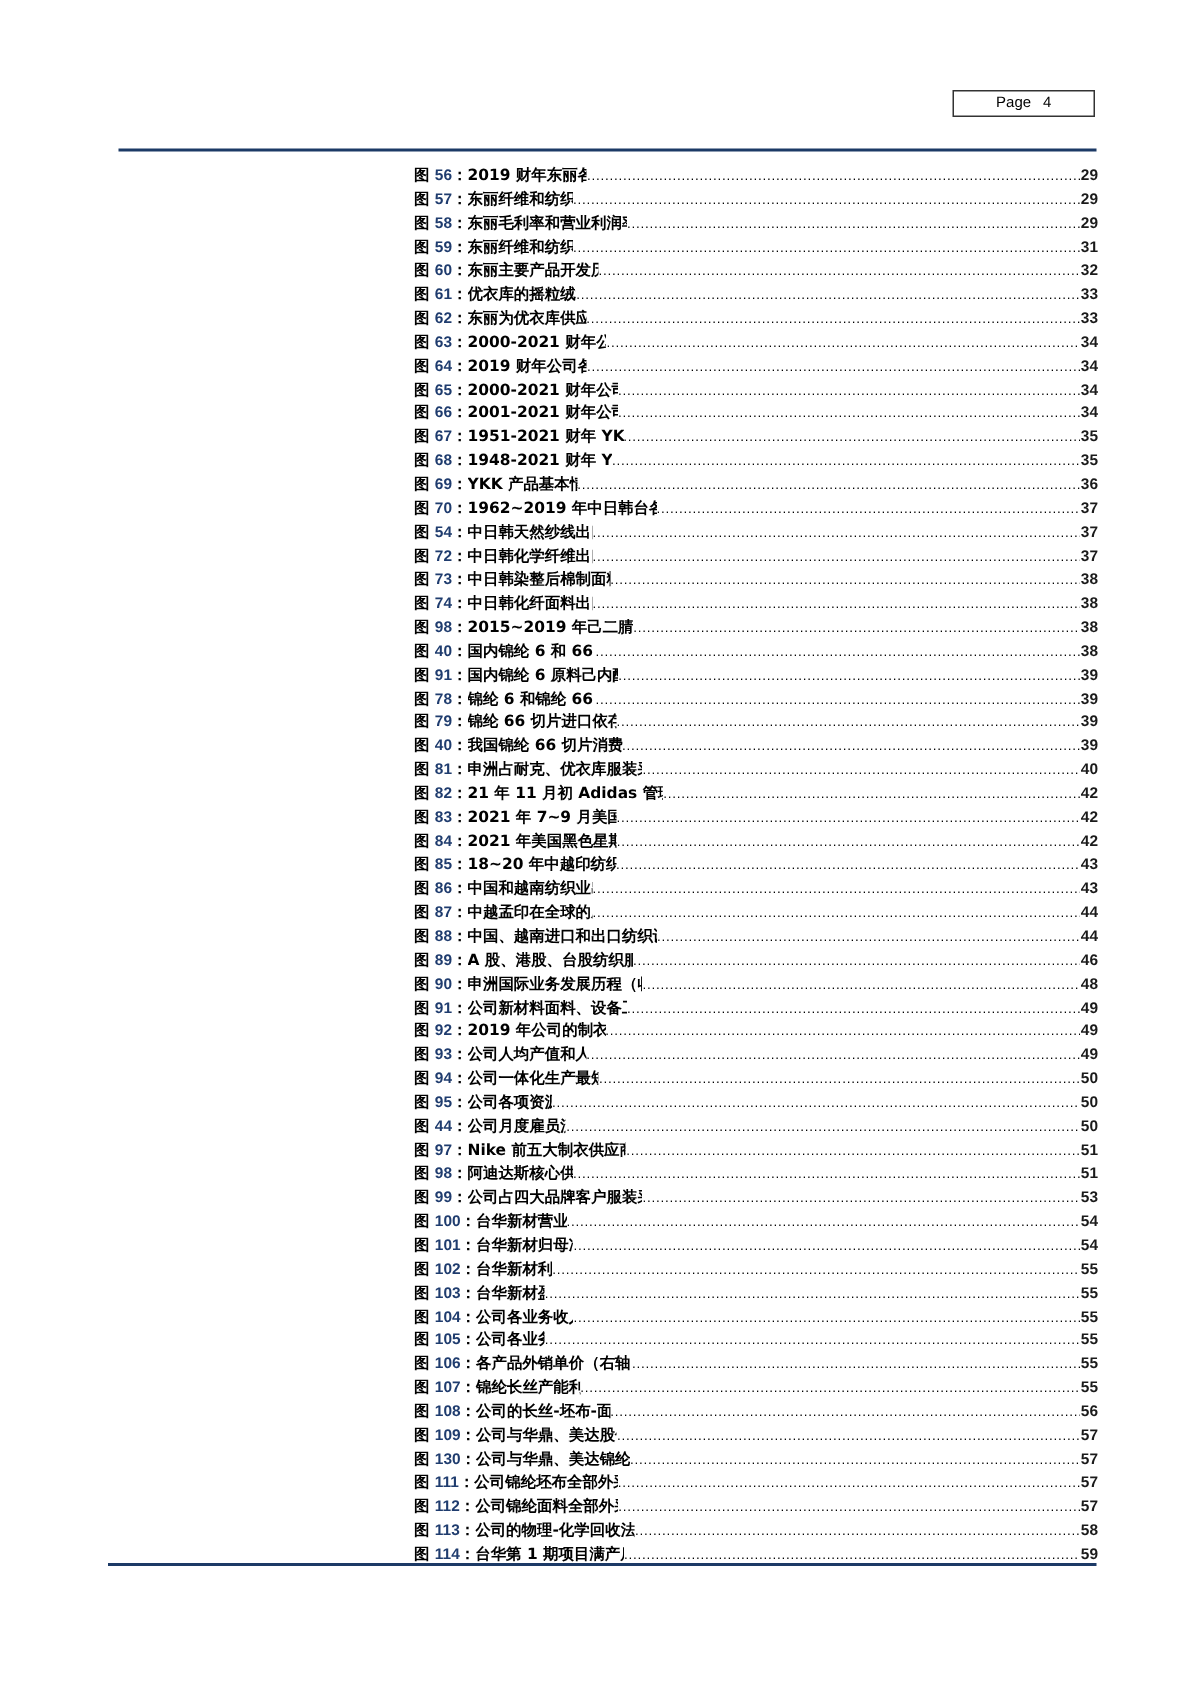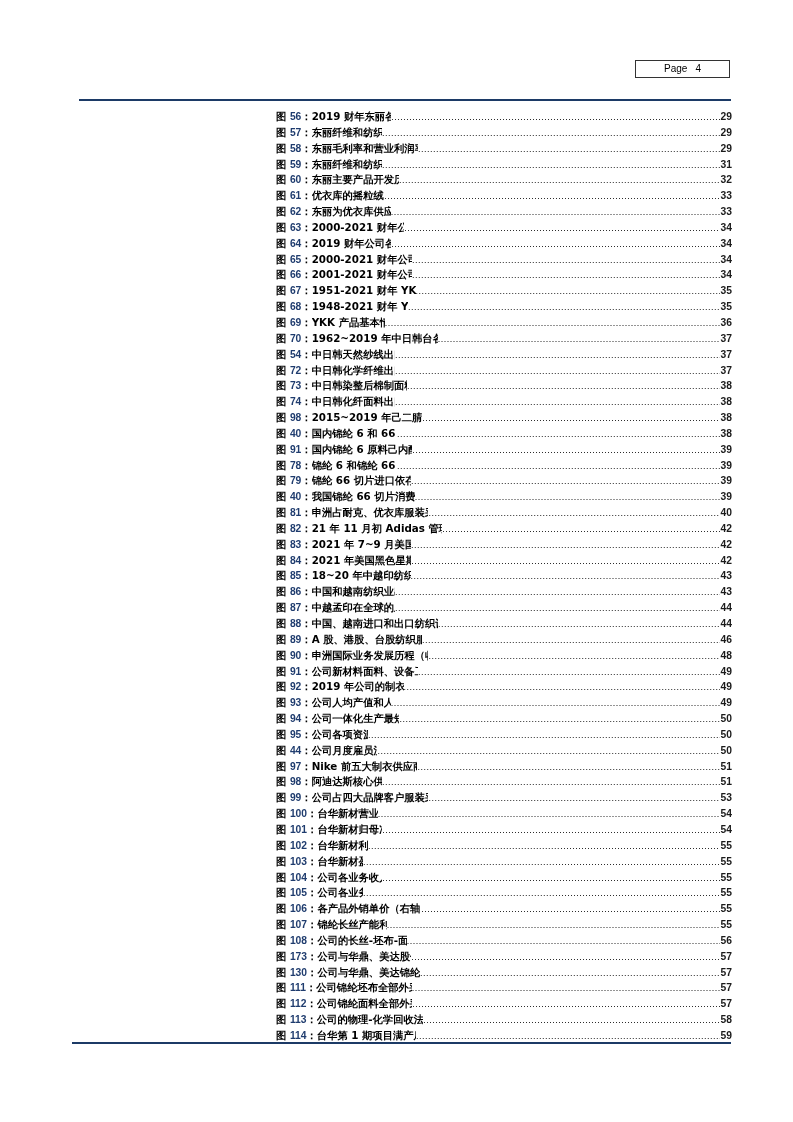--- a/index.html
+++ b/index.html
@@ -507,21 +507,21 @@
       <span class="pre">&nbsp;</span>
       <span class="num pre">108</span>
       <span class="pre">：</span>
       <span class="title">公司的长丝-坯布-面料制作一体化产业链</span>
       <span class="dots"></span>
       <span class="pg">56</span>
     </div>
     <div class="toc-row">
       <span class="pre">图</span>
       <span class="pre">&nbsp;</span>
-      <span class="num pre">173</span>
+      <span class="num pre">109</span>
       <span class="pre">：</span>
       <span class="title">公司与华鼎、美达股份锦纶长丝毛利率对比</span>
       <span class="dots"></span>
       <span class="pg">57</span>
     </div>
     <div class="toc-row">
       <span class="pre">图</span>
       <span class="pre">&nbsp;</span>
       <span class="num pre">130</span>
       <span class="pre">：</span>

